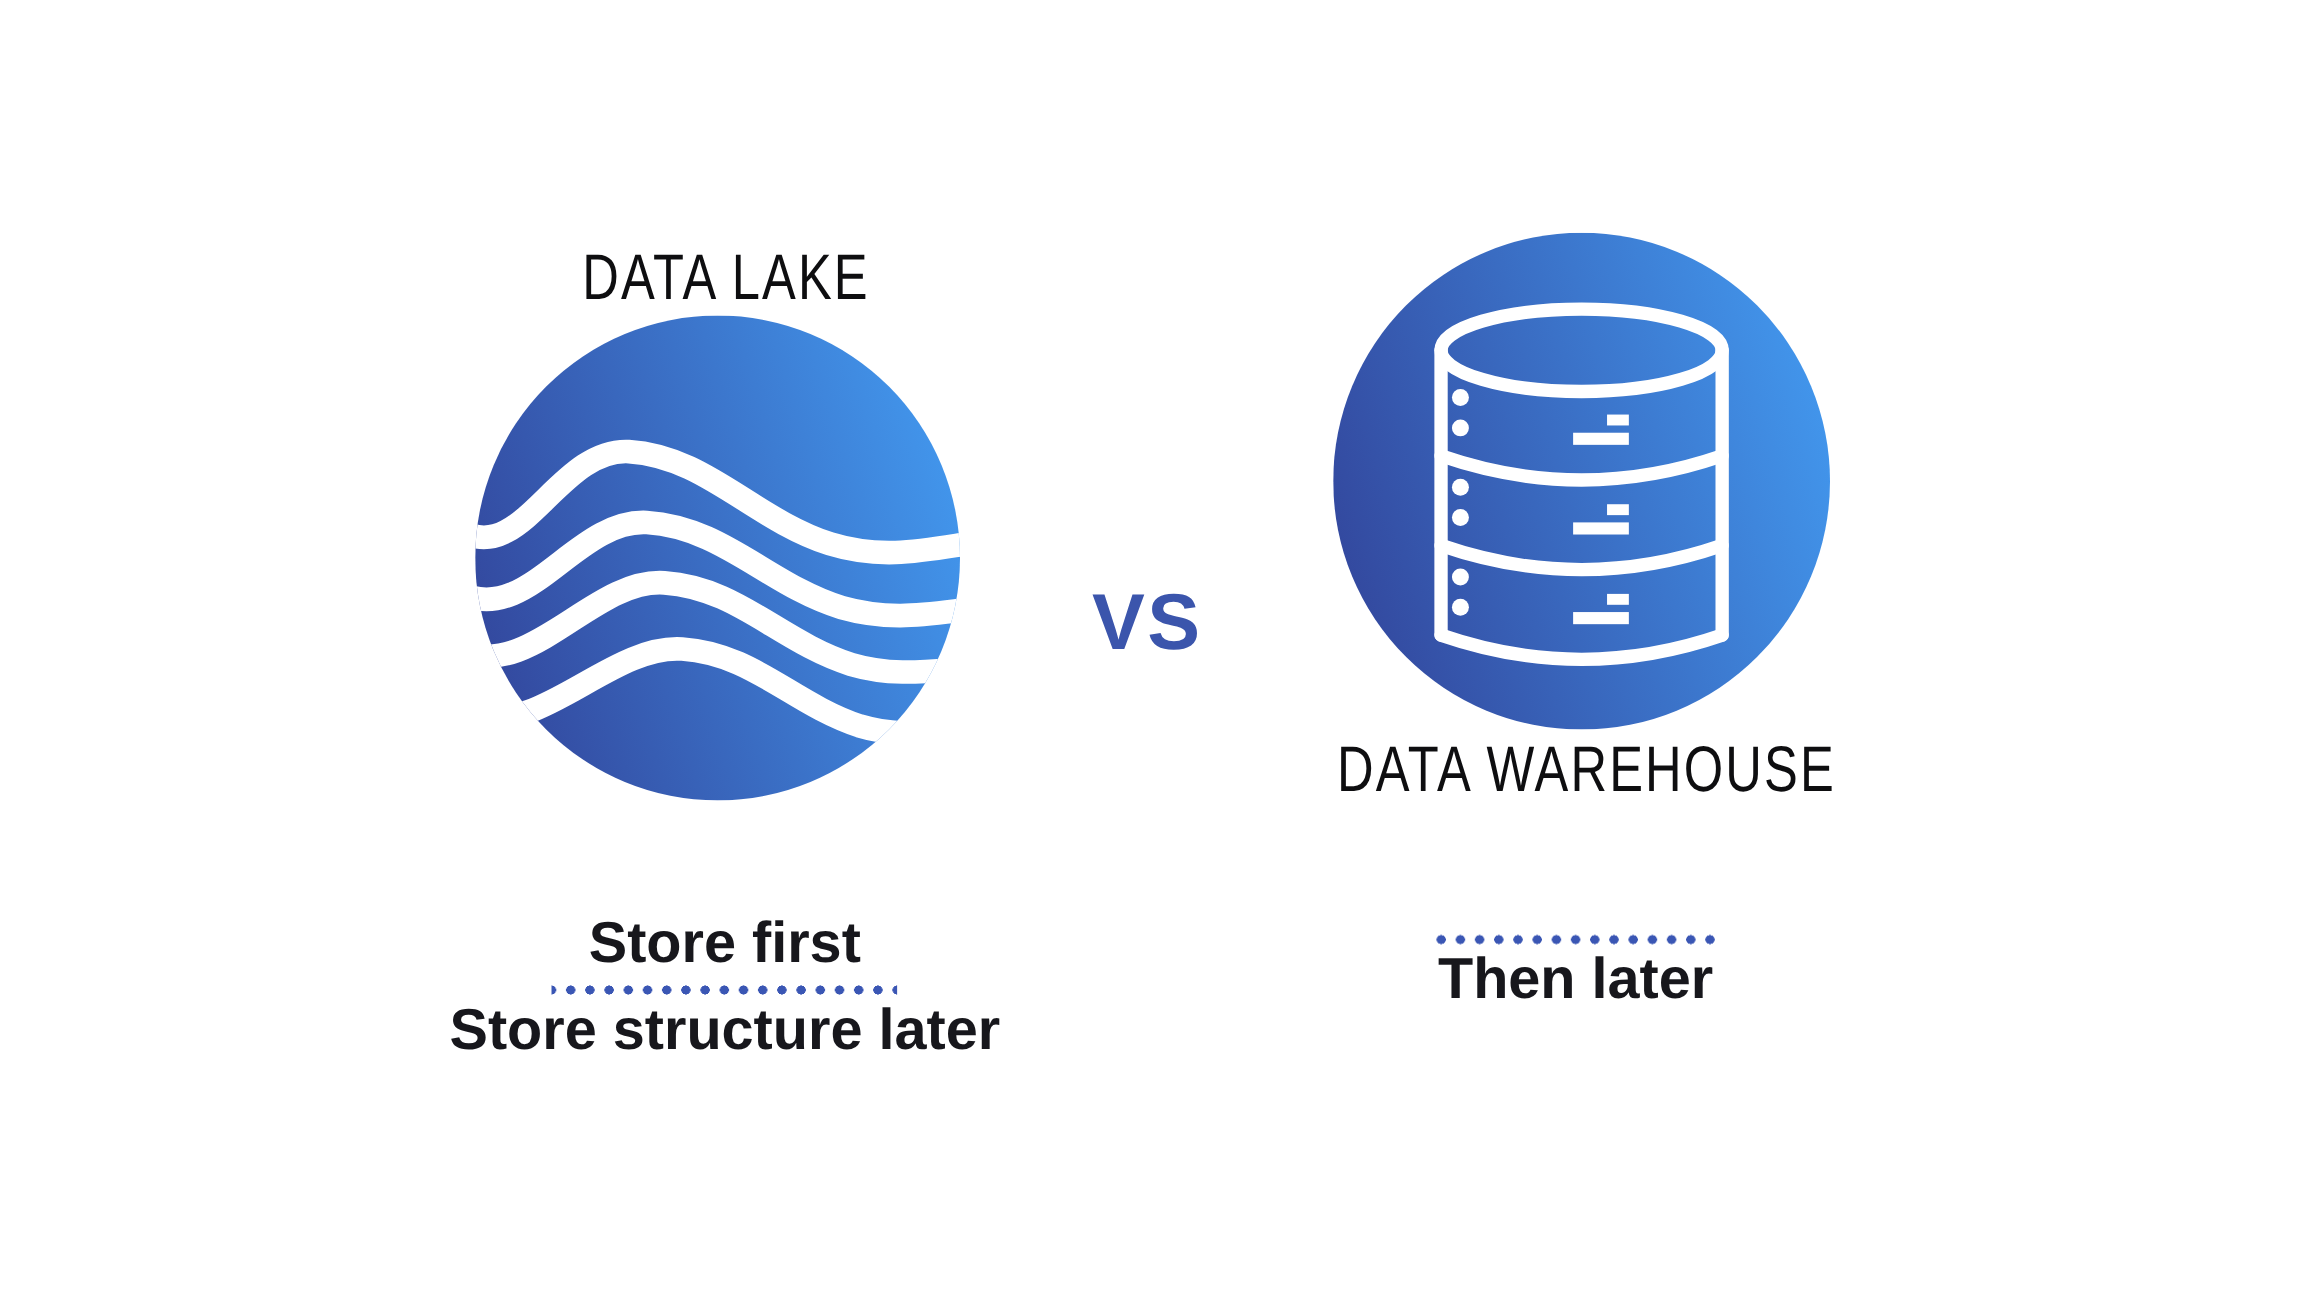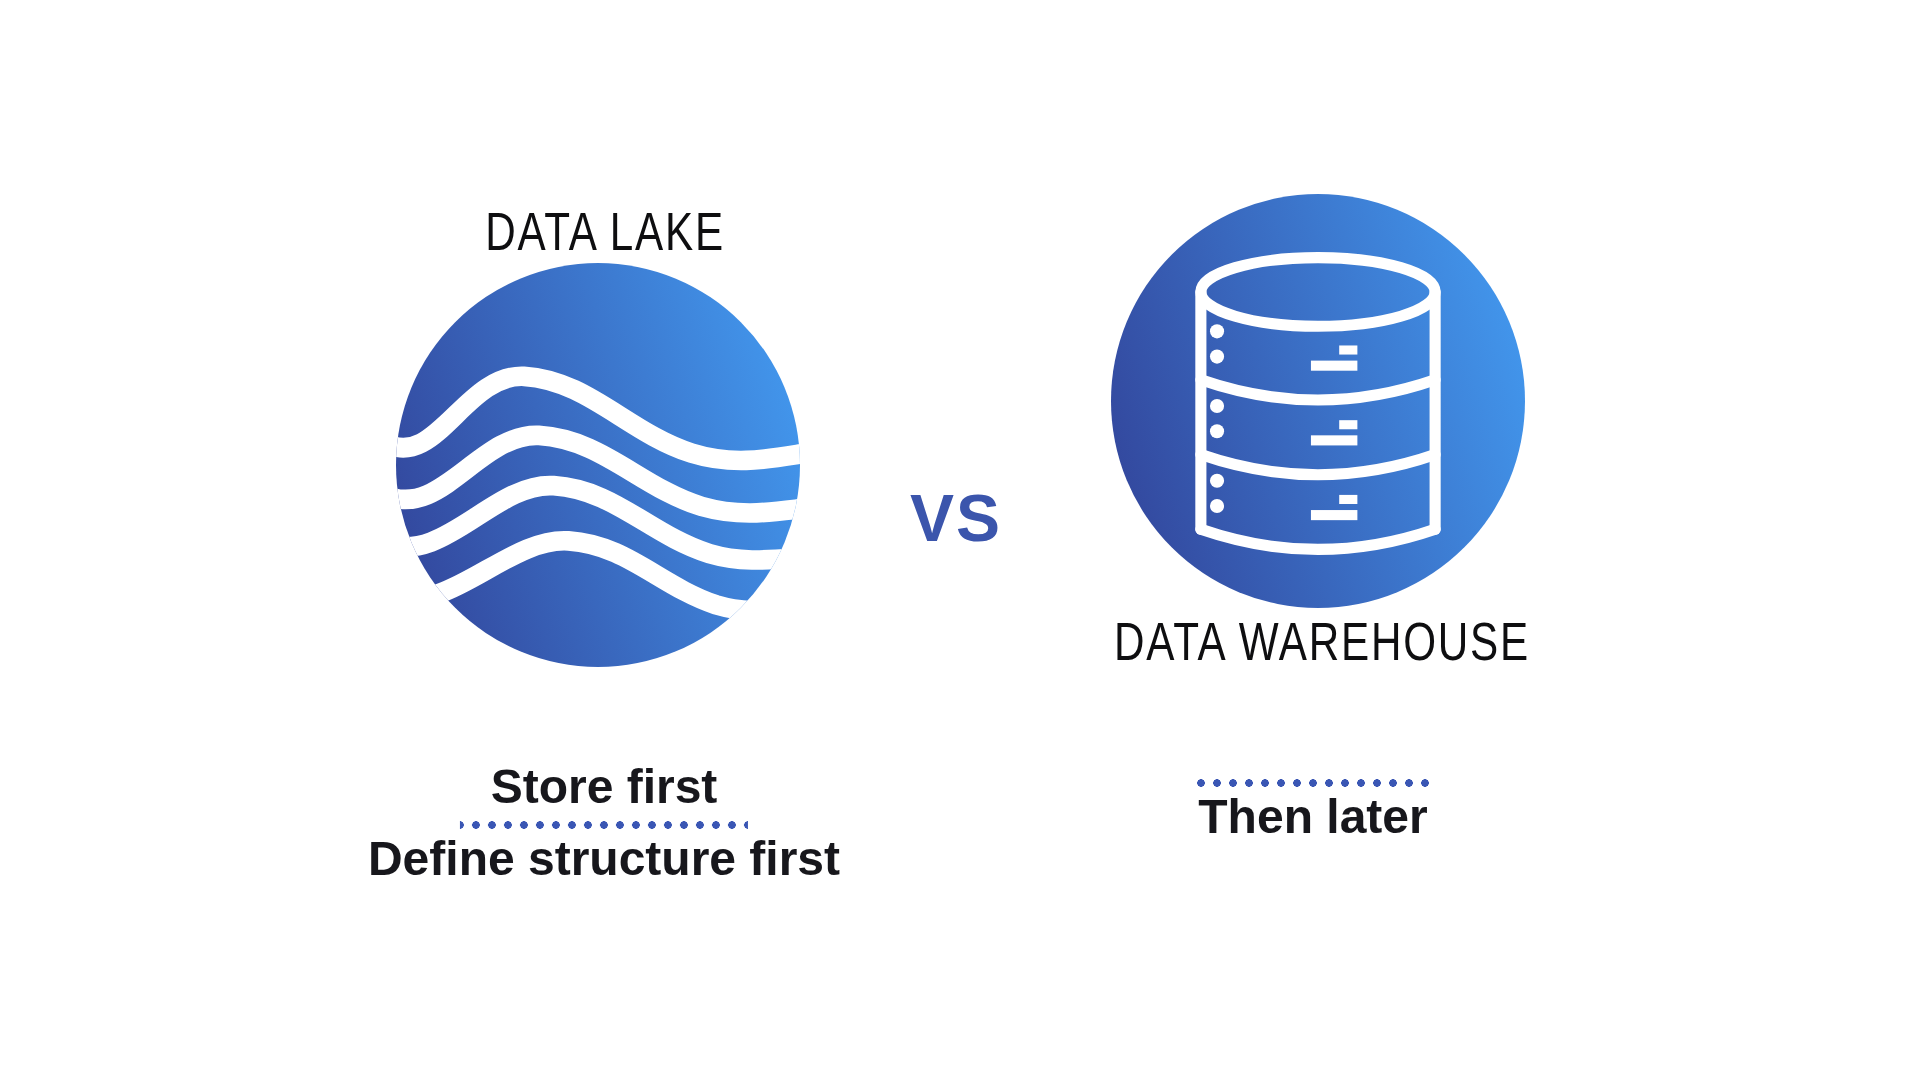--- a/index.html
+++ b/index.html
@@ -101,21 +101,21 @@
         <path d="M -12,235 C 45,262 85,172 145,175 C 210,179 248,228 310,247 C 352,259 385,252 422,248"></path>
         <path d="M -12,284 C 48,308 100,222 160,226 C 222,230 258,276 318,295 C 355,306 388,300 422,298"></path>
         <path d="M -2,338 C 55,356 115,278 175,282 C 235,286 268,328 325,347 C 358,357 390,352 422,352"></path>
       </g>
     </svg>
   </div>
 
   <div class="abs caption" id="lake-caption">
     <p class="line1">Store first</p>
     <div class="dots w-lake"></div>
-    <p class="line2">Define structure first</p>
+    <p class="line2">Store structure later</p>
   </div>
 
   <div class="abs vs">VS</div>
 
   <div class="abs circle-icon" id="warehouse-circle">
     <svg width="414" height="414" viewBox="0 0 410 410" aria-hidden="true">
       <defs>
         <linearGradient id="gradWh" x1="0" y1="0.65" x2="1" y2="0.35">
           <stop offset="0" style="stop-color:var(--gradient-start)"></stop>
           <stop offset="1" style="stop-color:var(--gradient-end)"></stop>

